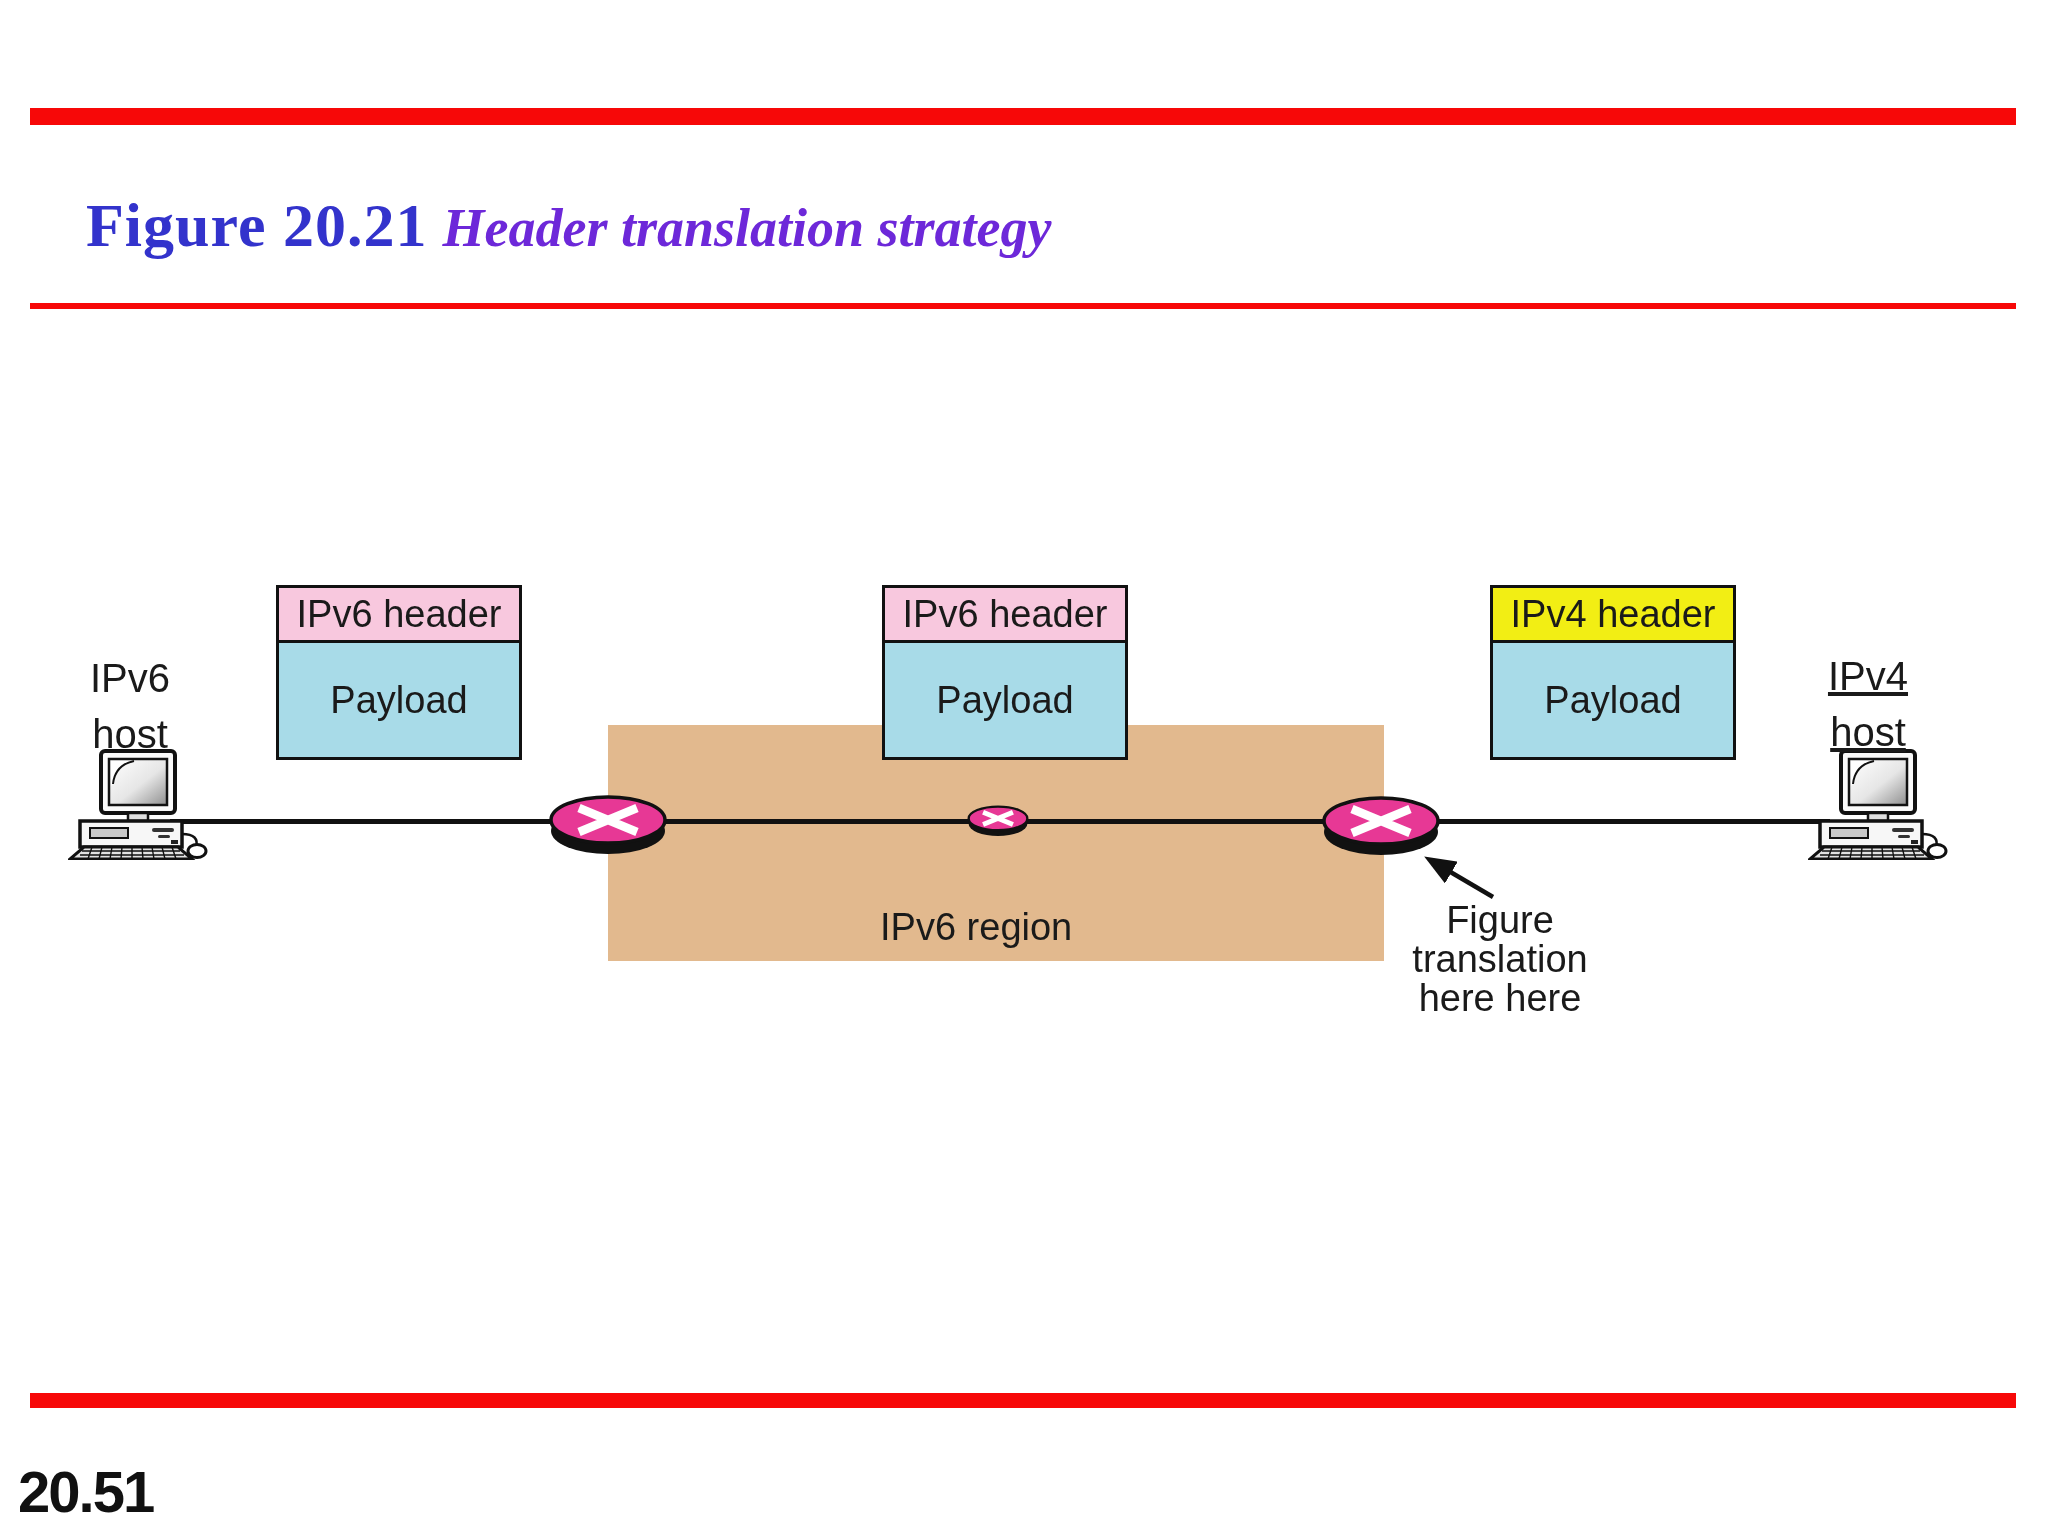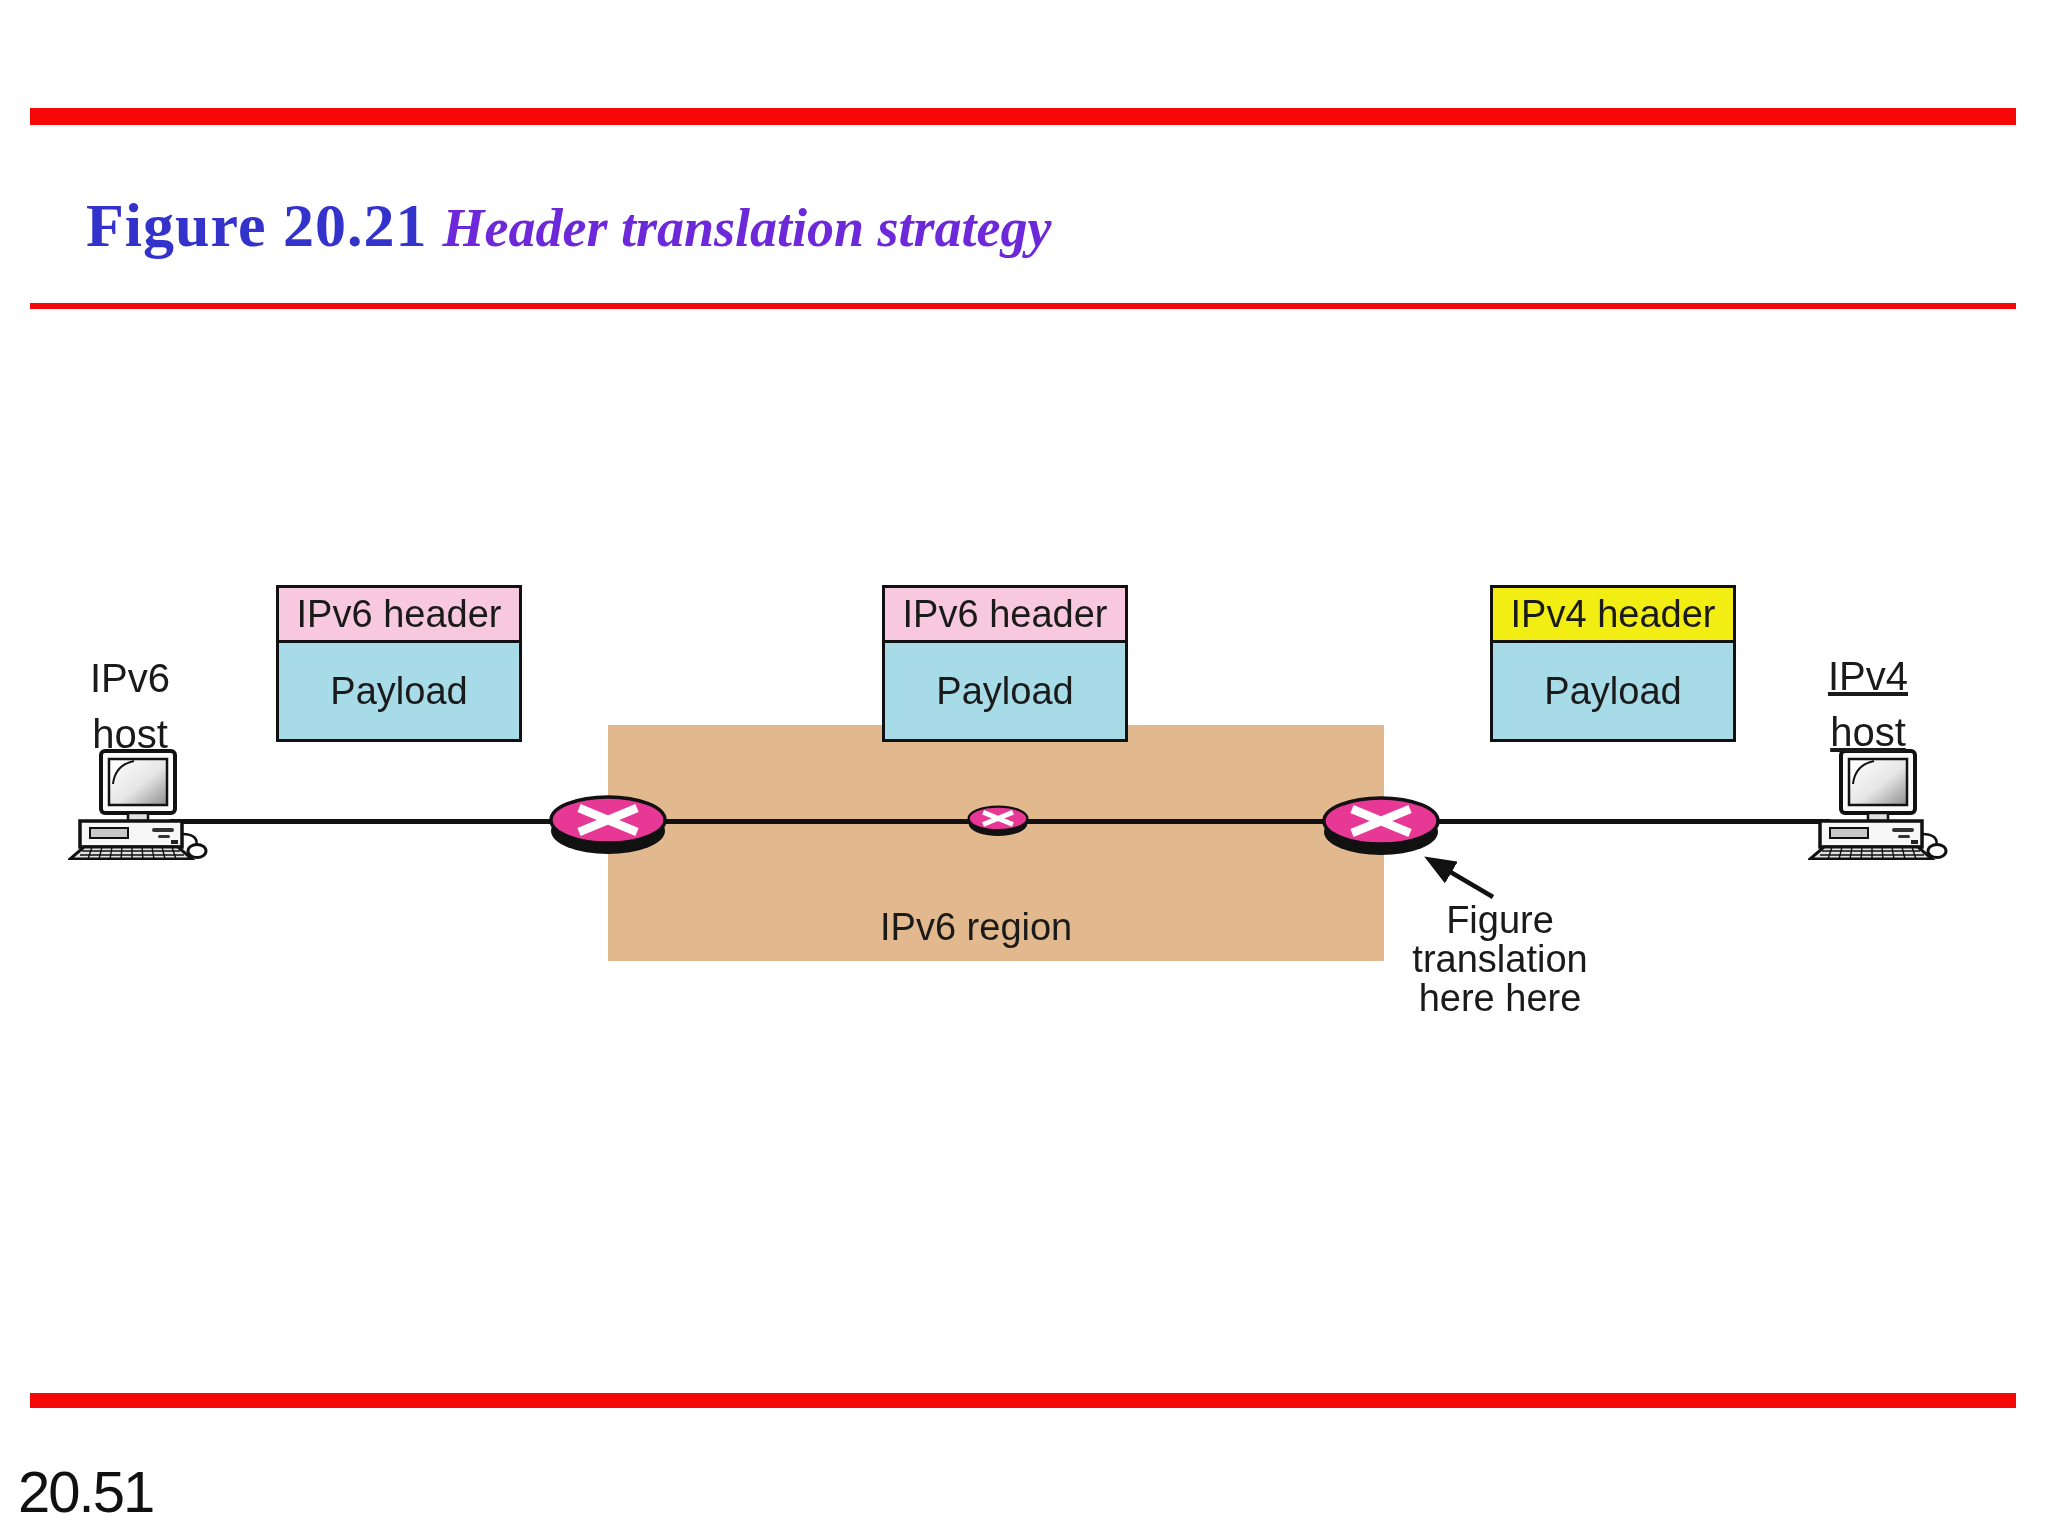--- a/index.html
+++ b/index.html
@@ -11,32 +11,32 @@
   .bar-top{top:108px;height:17px;}
   .bar-underline{top:303px;height:6px;}
   .bar-bottom{top:1393px;height:15px;}
 
   
   .title-row{position:absolute;left:86px;top:190px;display:flex;align-items:baseline;gap:15px;white-space:nowrap;}
   .fig-label{font-family:"Liberation Serif",serif;font-weight:700;font-size:62px;color:#3333cc;letter-spacing:1px;}
   .fig-title{font-family:"Liberation Serif",serif;font-weight:700;font-style:italic;font-size:54px;color:#6d28d9;}
 
   
-  .page-num{position:absolute;left:18px;top:1458px;font-size:58px;font-weight:400;letter-spacing:-2px;color:#111;}
+  .page-num{position:absolute;left:18px;top:1458px;font-size:58px;font-weight:700;letter-spacing:-2px;color:#111;}
 
   
   .region{position:absolute;left:608px;top:725px;width:776px;height:236px;background:#e2b98e;z-index:1;}
   .region-label{position:absolute;left:880px;top:906px;width:280px;text-align:left;
                 font-size:38px;line-height:42px;z-index:5;}
   .net-line{position:absolute;left:170px;top:819px;width:1660px;height:5px;background:#111;z-index:2;}
 
   .packet{position:absolute;top:585px;width:240px;border:3px solid #111;background:#be185d;z-index:4;}
   .packet .hdr{height:52px;border-bottom:3px solid #111;display:flex;align-items:center;justify-content:center;
                font-size:38px;background:#f8c8de;}
-  .packet .pld{height:96px;display:flex;align-items:center;justify-content:center;
+  .packet .pld{height:114px;display:flex;align-items:center;justify-content:center;
                font-size:38px;background:#a8dbe8;}
   .p-left{left:276px;} .p-mid{left:882px;} .p-right{left:1490px;}
 
   .host-label{position:absolute;width:200px;text-align:center;font-size:40px;line-height:56px;z-index:5;}
   .hl-left{left:30px;top:650px;} .hl-right{left:1768px;top:648px;text-decoration:underline;}
 
   .computer{position:absolute;width:140px;height:112px;z-index:3;}
   .comp-left{left:68px;top:748px;} .comp-right{left:1808px;top:748px;}
 
   .router{position:absolute;z-index:3;}

